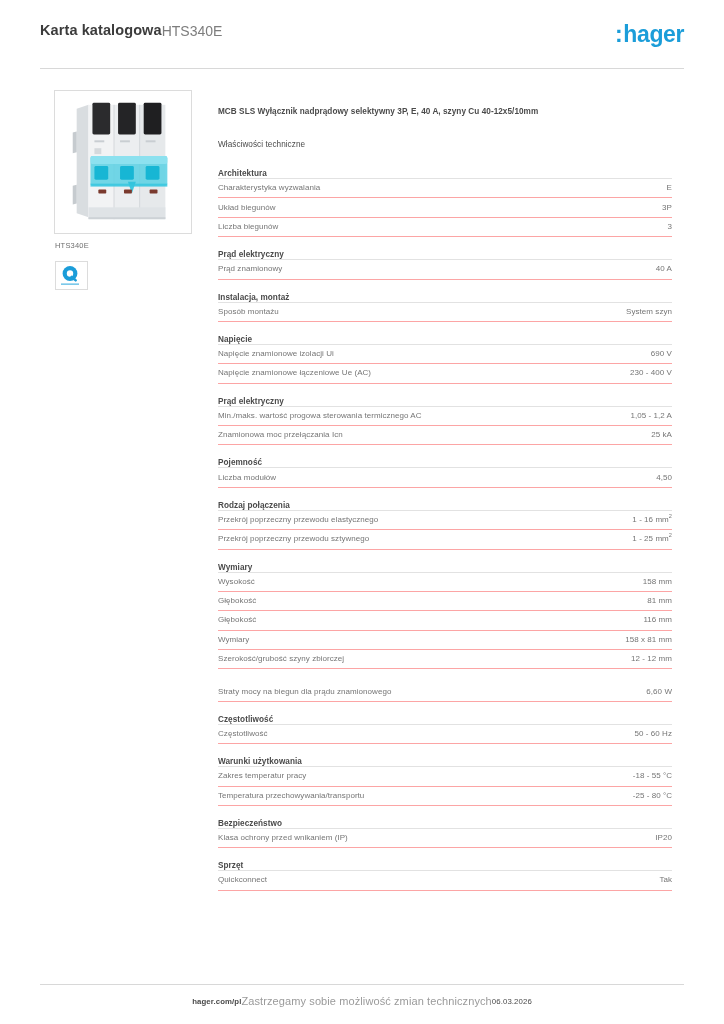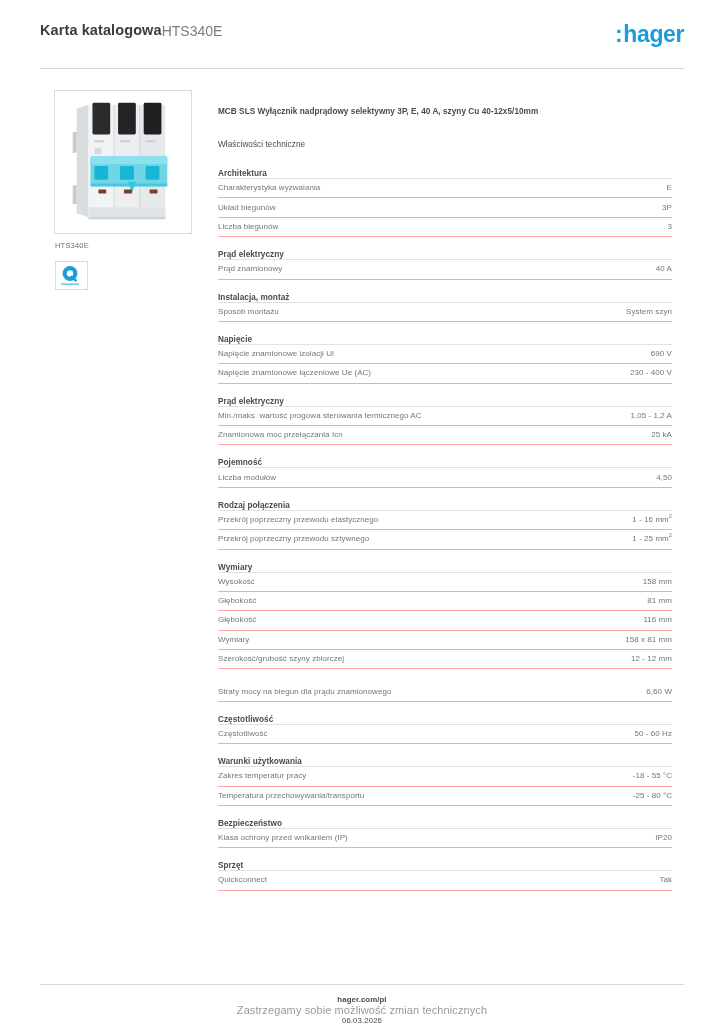--- a/index.html
+++ b/index.html
@@ -175,21 +175,20 @@
     background: #d8d8d8;
   }
   .footer {
     position: absolute;
     left: 40px;
     top: 995px;
     width: 644px;
     display: flex;
     align-items: center;
     justify-content: center;
-    flex-direction: column;
   }
   .footer-left {
     font-size: 7.8px;
     font-weight: bold;
     color: #4a4a4a;
     letter-spacing: 0.1px;
   }
   .footer-center {
     font-size: 11px;
     color: #9a9a9a;

